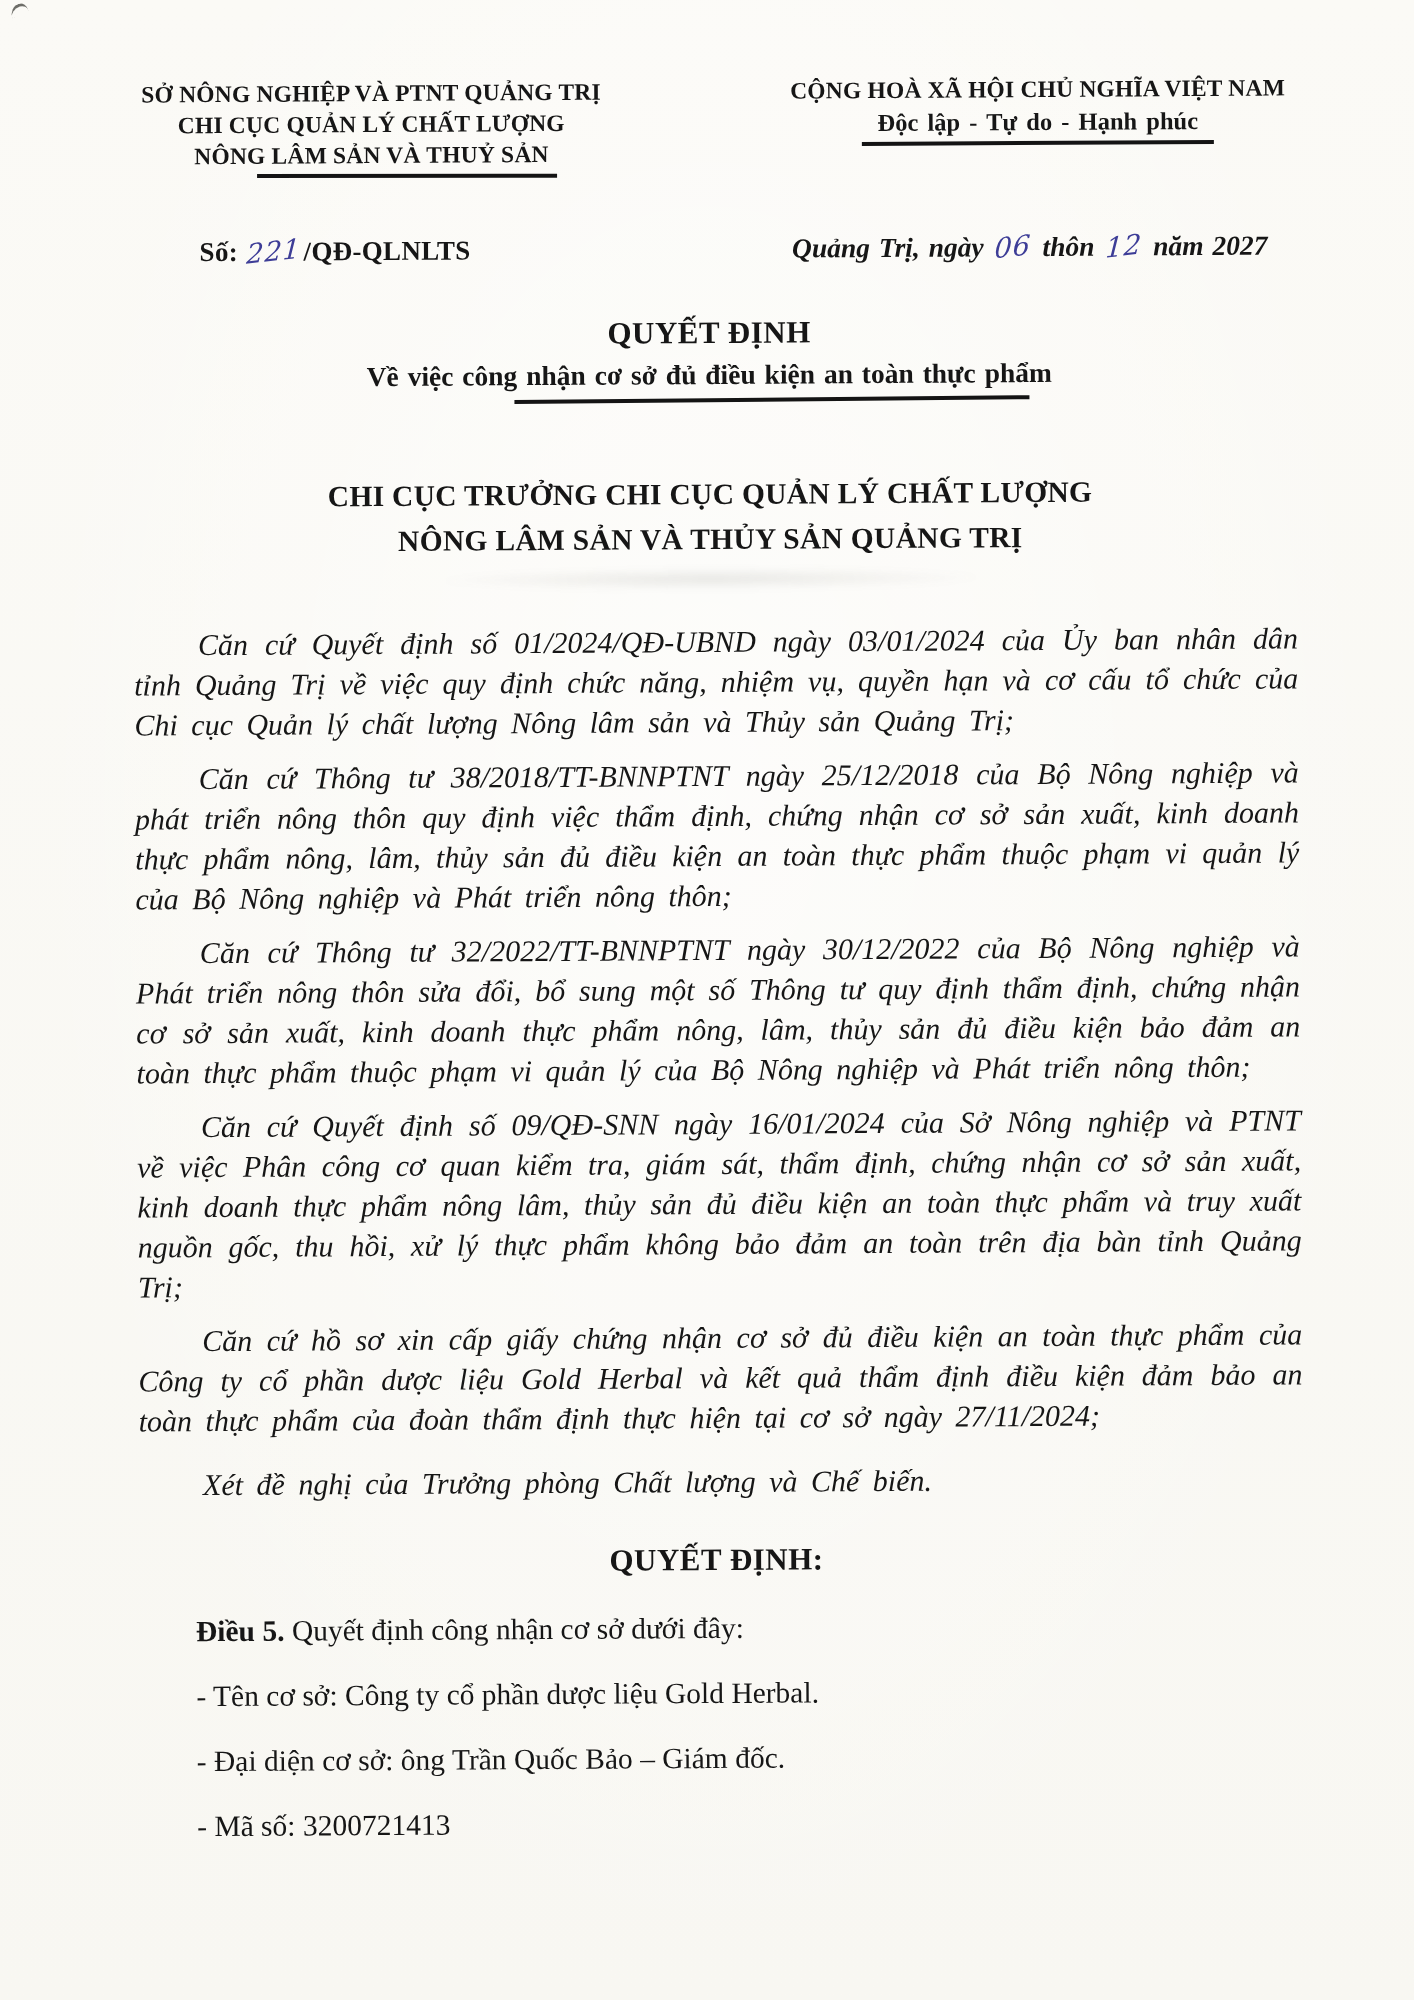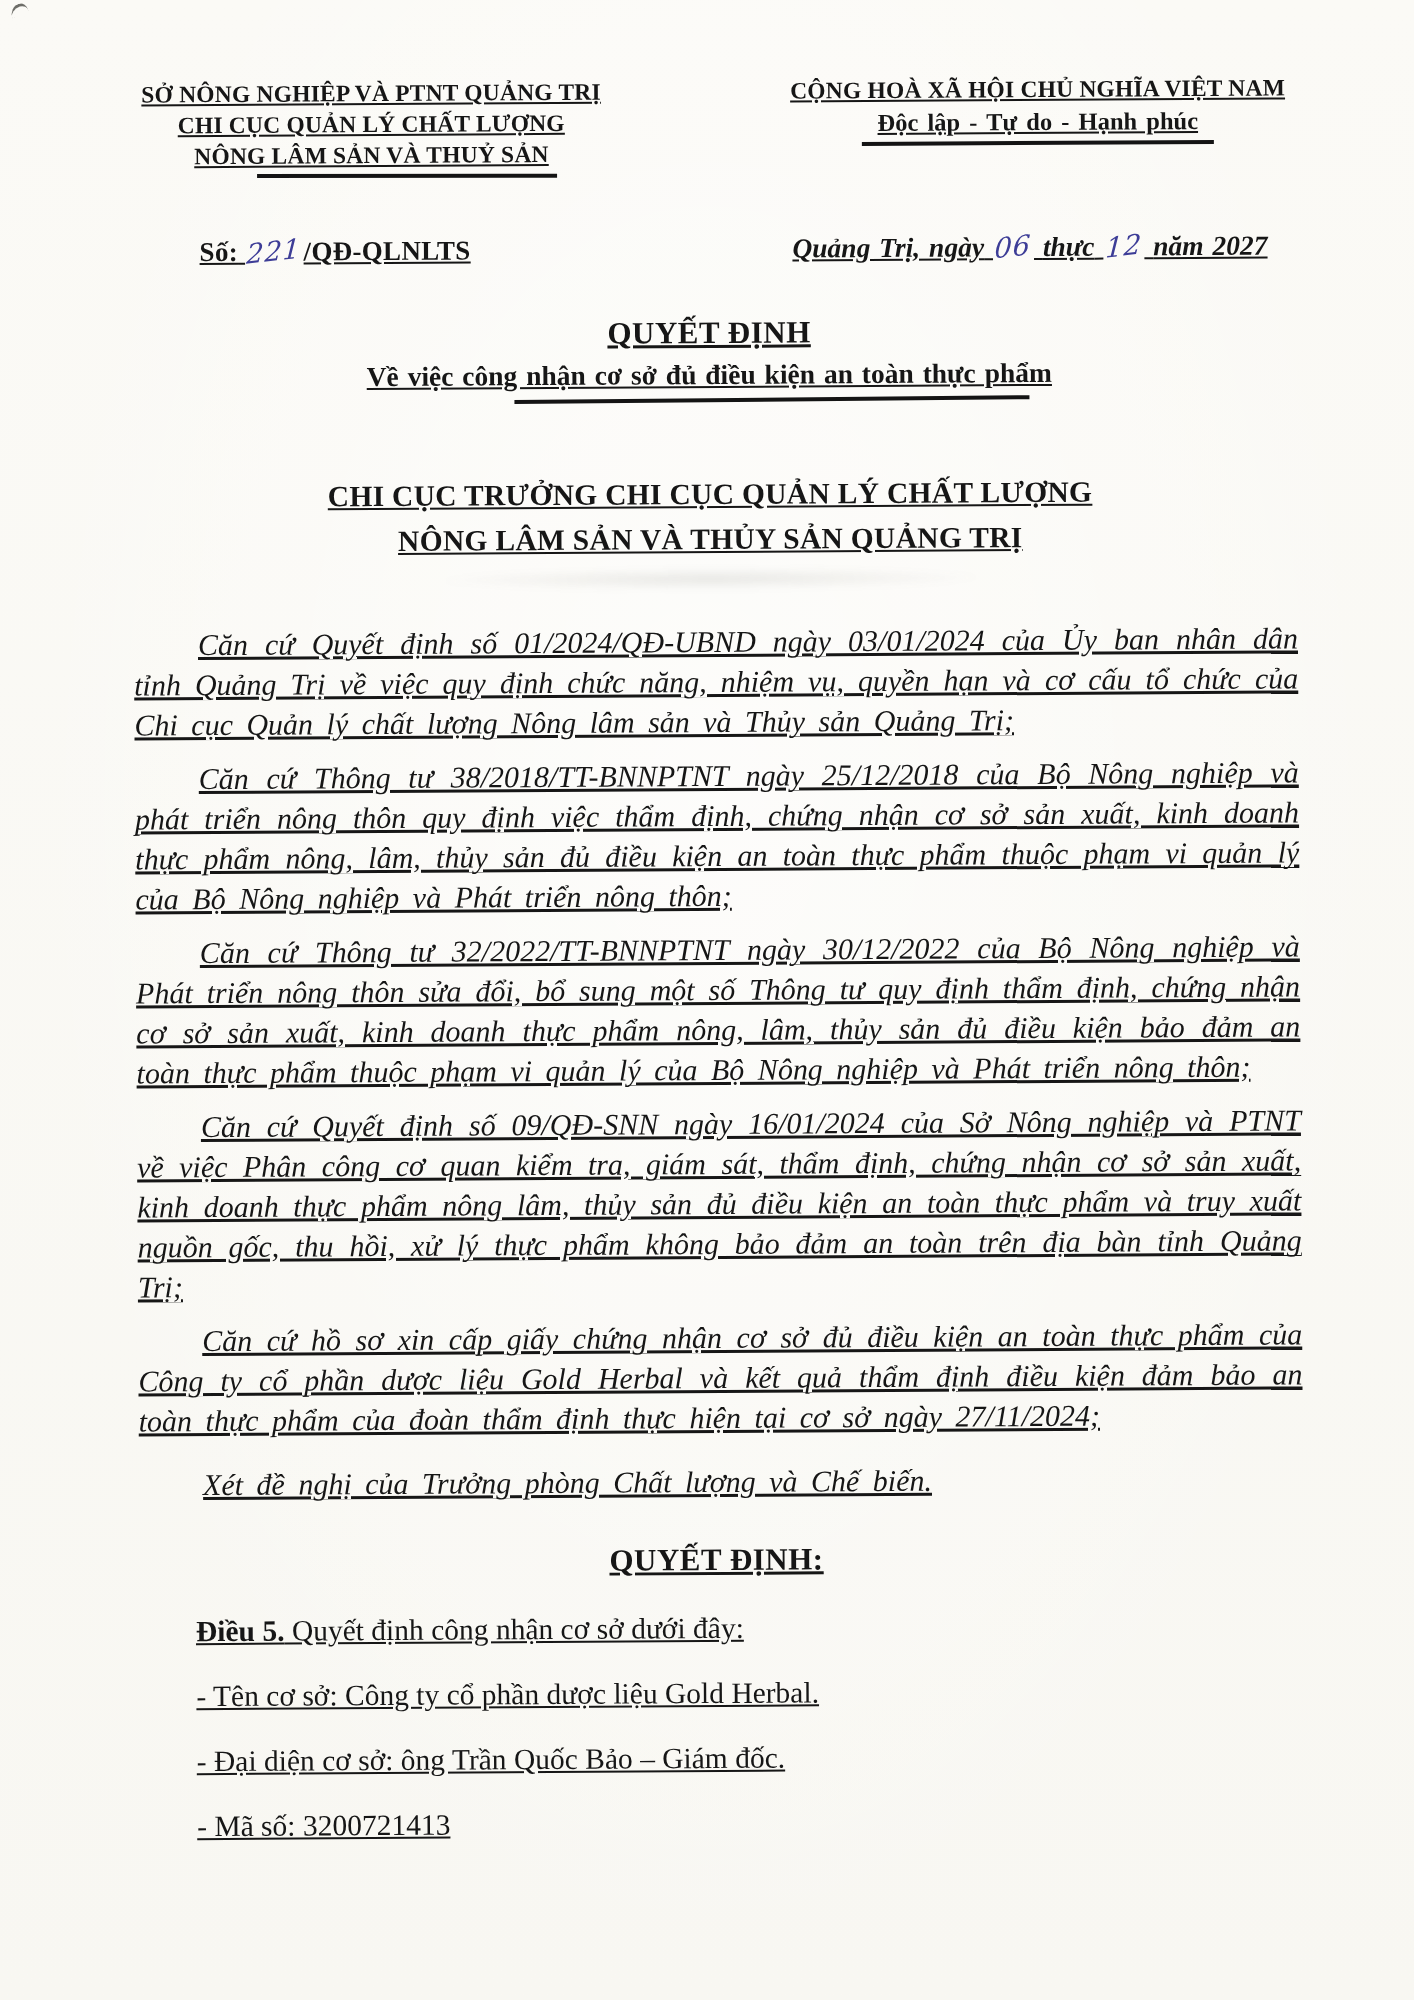--- a/index.html
+++ b/index.html
@@ -6,21 +6,20 @@
   .page{
     position:relative;
     width:1414px;height:2000px;
     margin:0 auto;
     background:#fbfaf6;
     background-image:radial-gradient(ellipse at 50% 40%, rgba(255,255,255,.6), rgba(0,0,0,0) 70%),
                      linear-gradient(180deg,#fbfaf6 0%,#f8f7f2 100%);
     overflow:hidden;
     font-family:"Liberation Serif","DejaVu Serif",serif;
     color:#161616;
-    text-decoration:underline;
   }
   .content{position:relative;transform:rotate(-0.35deg);transform-origin:50% 0;}
   
   .corner-mark{
     position:absolute;left:10px;top:4px;width:18px;height:9px;
     border-top:3px solid #4a4a45;border-radius:60% 40% 0 0/100% 80% 0 0;
     transform:rotate(-18deg);opacity:.8;
   }
   
   .header-row{display:flex;justify-content:space-between;padding:76px 122px 0 138px;}
@@ -84,21 +83,21 @@
     </div>
 
     <div class="meta-row">
       <div class="doc-number">
         <span>Số:</span>
         <span class="hand">221</span><span class="suffix">/QĐ-QLNLTS</span>
       </div>
       <div class="dateline">
         <span>Quảng Trị, ngày</span>
         <span class="hand">06</span>
-        <span>thực</span>
+        <span>thôn</span>
         <span class="hand">12</span>
         <span>năm 2027</span>
       </div>
     </div>
 
     <div class="title-block">
       <div class="title-main">QUYẾT ĐỊNH</div>
       <div class="title-sub">Về việc công nhận cơ sở đủ điều kiện an toàn thực phẩm</div>
       <div class="title-rule"></div>
     </div>

